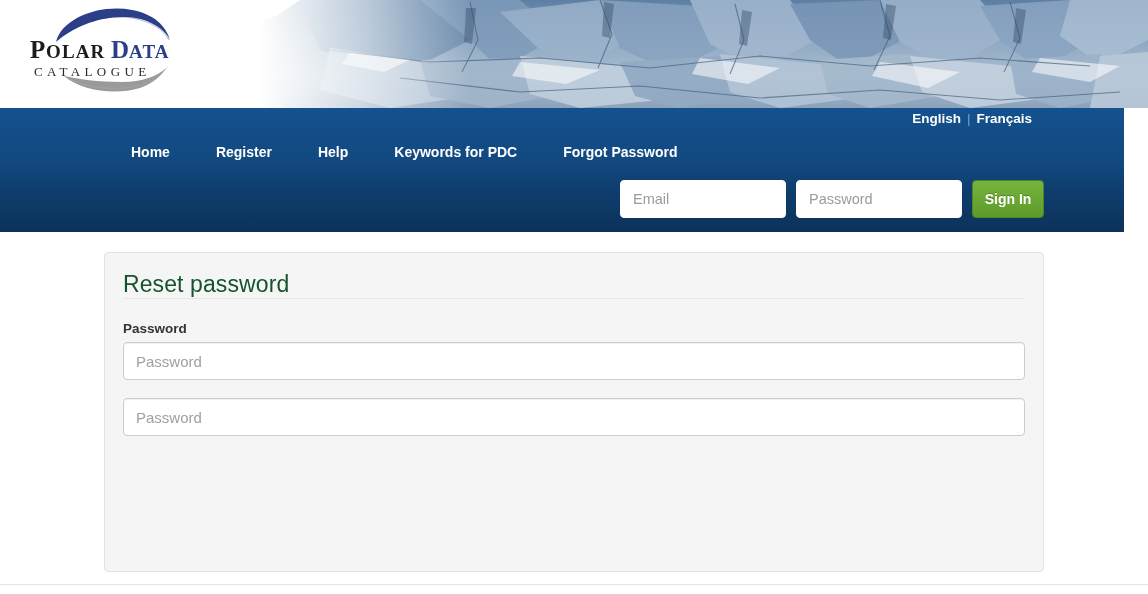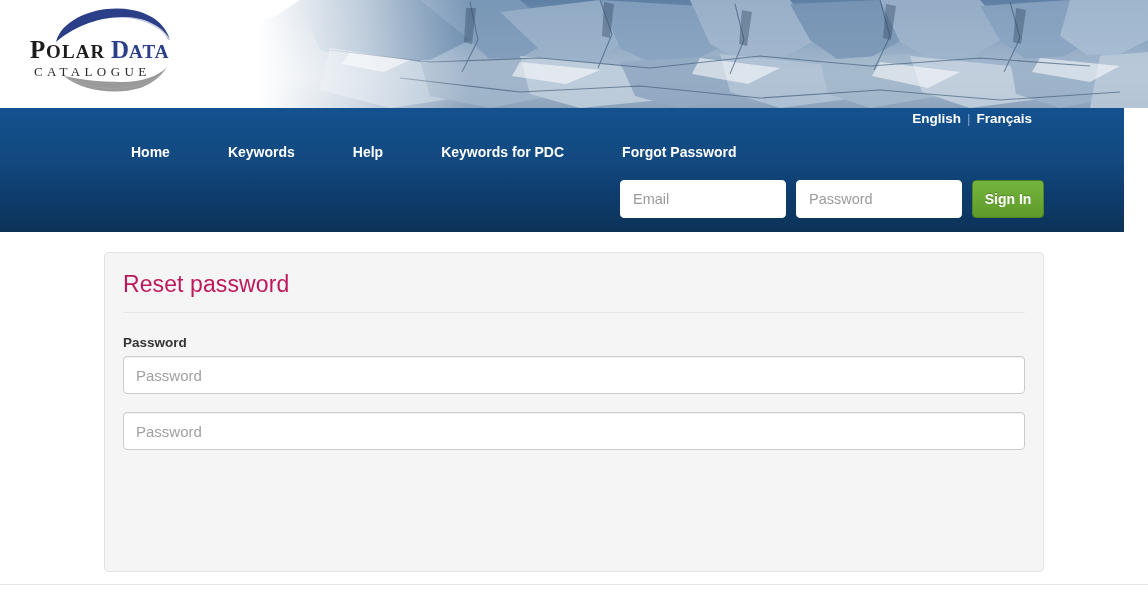--- a/index.html
+++ b/index.html
@@ -51,21 +51,21 @@
     color: #ffffff;
   }
   .lang-row a { color: #ffffff; text-decoration: none; }
   .lang-sep { color: #7ba2c8; font-weight: normal; }
 
   .nav-links {
     position: absolute;
     left: 131px; top: 36px;
     display: flex;
     align-items: center;
-    gap: 16px;
+    gap: 4px;
     font-size: 14px;
     font-weight: bold;
   }
   .nav-links a {
     color: #ffffff;
     text-decoration: none;
     margin-right: 42px;
     white-space: nowrap;
   }
   .nav-links a:last-child { margin-right: 0; }
@@ -118,24 +118,23 @@
     position: absolute;
     left: 104px; top: 20px;
     width: 940px;
     height: 320px;
     background: #f5f5f5;
     border: 1px solid #e3e3e3;
     border-radius: 4px;
   }
   .panel-heading {
     margin: 18px 18px 0 18px;
-    padding-bottom: 14px;
     border-bottom: 1px solid #e6e6e6;
     font-size: 23px;
-    color: #be185d;
+    color: #14532d;
     font-weight: normal;
     letter-spacing: 0.1px;
   }
   .panel-body {
     padding: 22px 18px 0 18px;
   }
   .field-label {
     font-size: 13.5px;
     font-weight: bold;
     color: #333333;
@@ -277,21 +276,21 @@
 <div class="navbar">
 
   <div class="lang-row">
     <a href="#">English</a>
     <span class="lang-sep">|</span>
     <a href="#">Français</a>
   </div>
 
   <nav class="nav-links">
     <a href="#">Home</a>
-    <a href="#">Keywords</a>
+    <a href="#">Register</a>
     <a href="#">Help</a>
     <a href="#">Keywords for PDC</a>
     <a href="#">Forgot Password</a>
   </nav>
 
   <form class="signin-row">
     <input class="signin-input" type="text" placeholder="Email" style="">
     <input class="signin-input" type="password" placeholder="Password" style="">
     <button class="signin-btn" type="submit">Sign In</button>
   </form>

